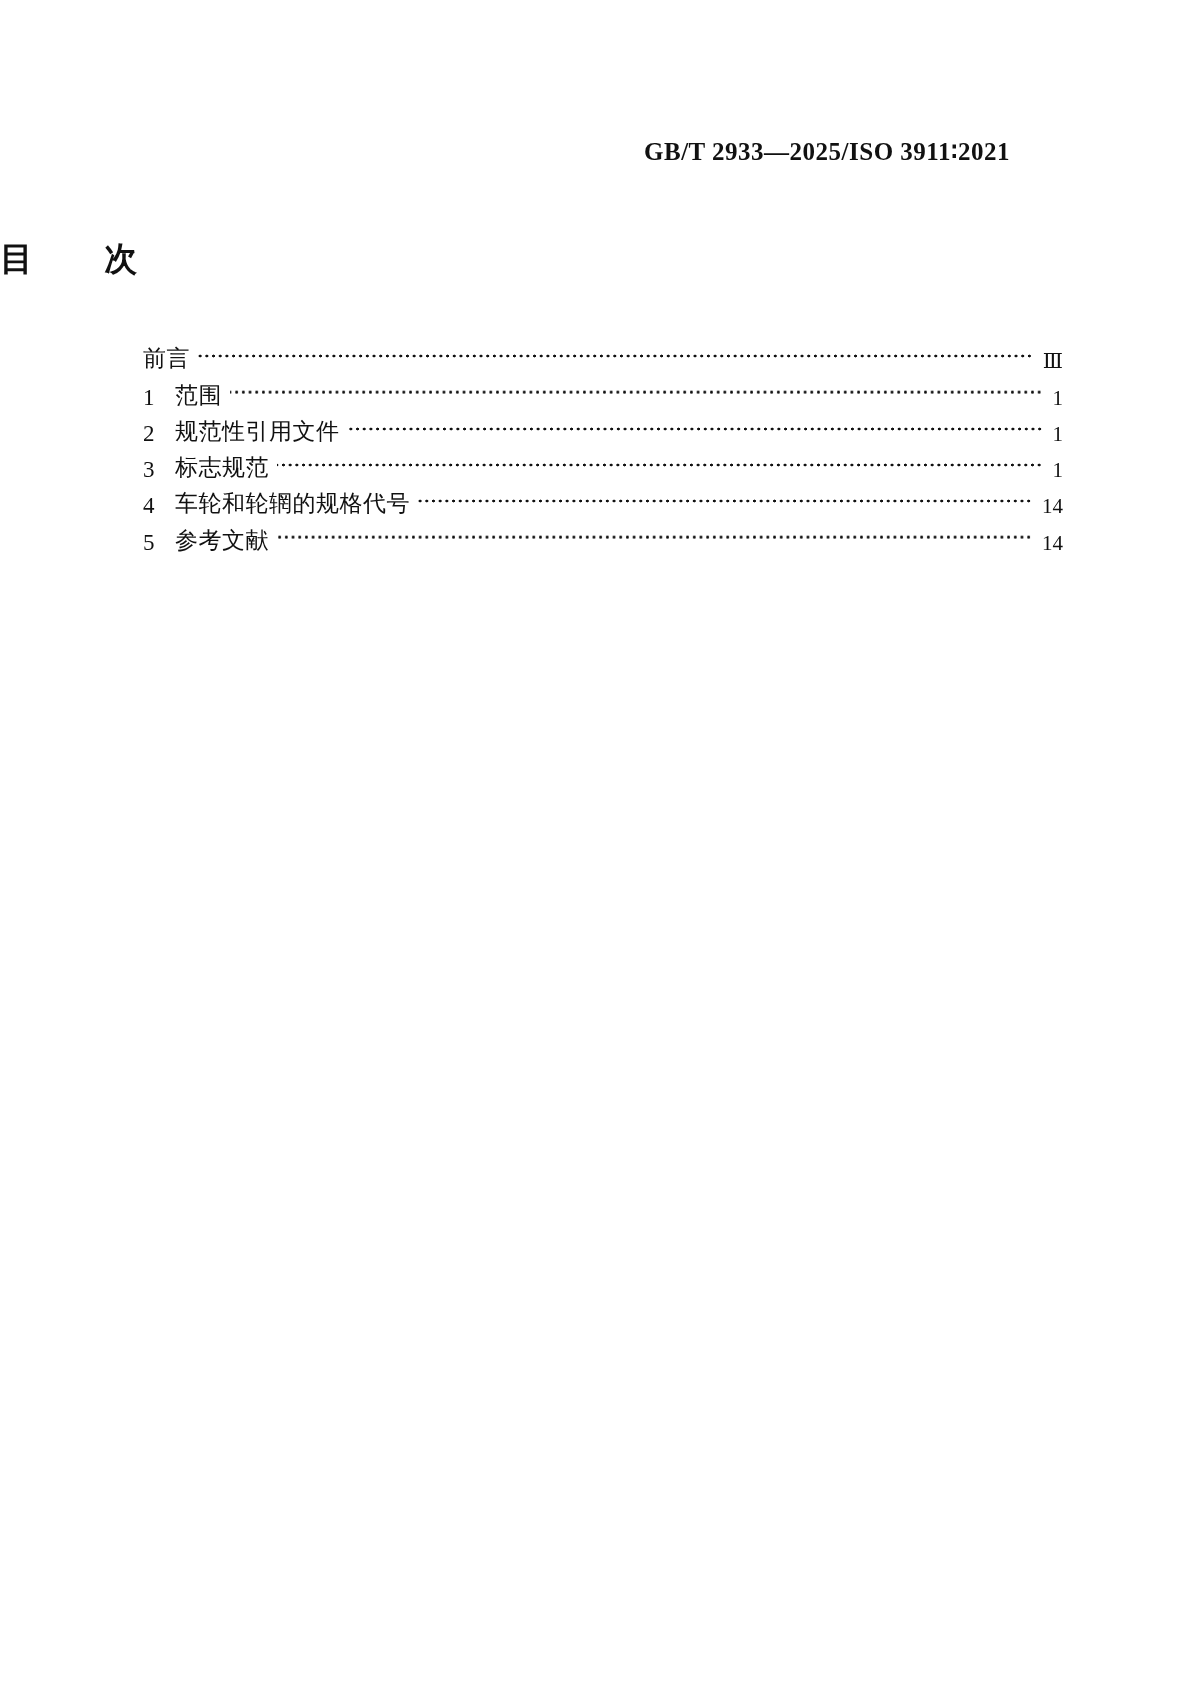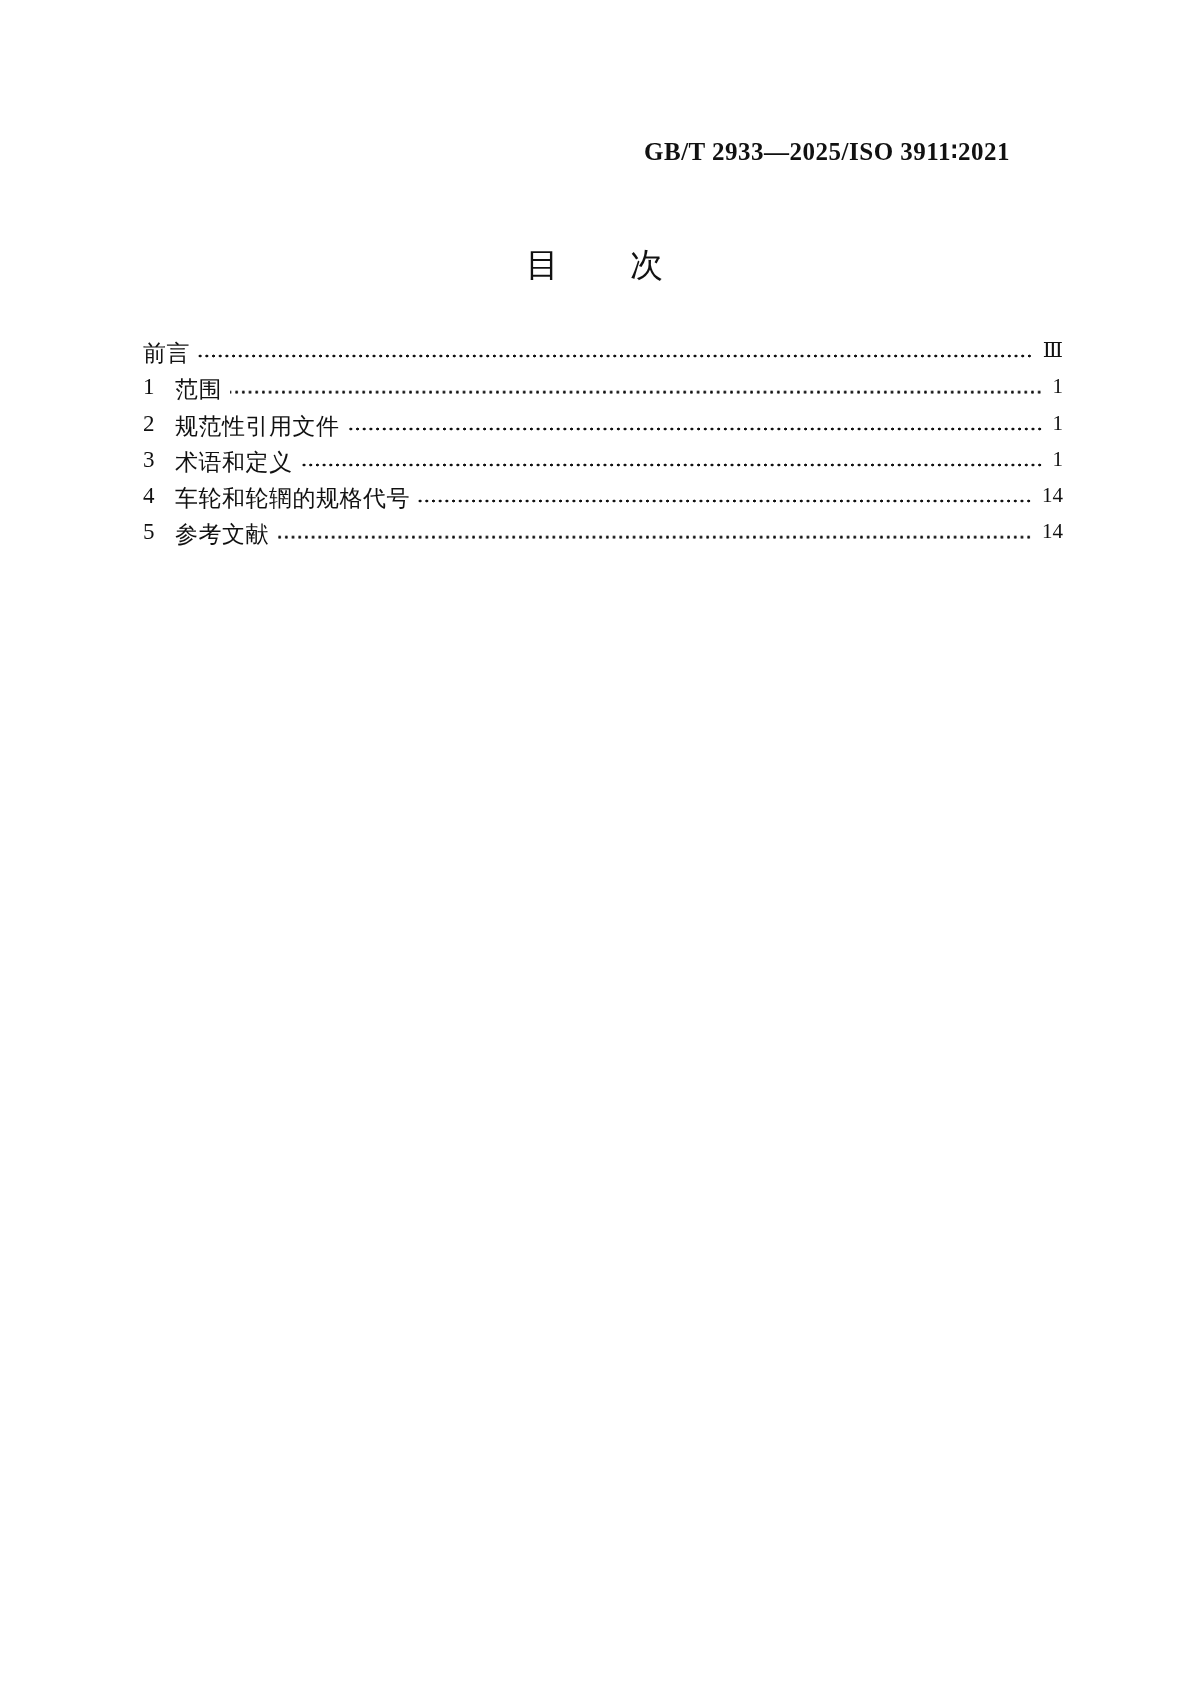--- a/index.html
+++ b/index.html
@@ -21,40 +21,39 @@
     top: 139px;
     right: 181px;
     font-size: 25px;
     font-weight: 700;
     letter-spacing: 0.5px;
     white-space: nowrap;
     line-height: 26px;
   }
   .doc-title {
     position: absolute;
-    top: 248px;
+    top: 242px;
     left: 0;
     width: 100%;
-    text-align: center;
     font-family: "Liberation Sans", "DejaVu Sans", sans-serif;
     font-size: 33px;
-    font-weight: 400;
+    font-weight: 700;
     letter-spacing: 2px;
     word-spacing: 58px;
     line-height: 34px;
   }
   .toc {
     position: absolute;
     top: 338px;
     left: 143px;
     width: 920px;
   }
   .toc-row {
     display: flex;
-    align-items: flex-start;
+    align-items: flex-end;
     height: 36.3px;
     font-size: 23px;
   }
   .toc-num {
     flex: none;
     width: 32px;
   }
   .toc-num:empty { display: none; }
   .toc-label {
     flex: none;
@@ -112,21 +111,21 @@
 
     <div class="toc-row">
       <span class="toc-num">2</span>
       <span class="toc-label">规范性引用文件</span>
       <span class="toc-leader"></span>
       <span class="toc-page">1</span>
     </div>
 
     <div class="toc-row">
       <span class="toc-num">3</span>
-      <span class="toc-label">术语和定义</span>
+      <span class="toc-label">标志规范</span>
       <span class="toc-leader"></span>
       <span class="toc-page">1</span>
     </div>
 
     <div class="toc-row">
       <span class="toc-num">4</span>
       <span class="toc-label">车轮和轮辋的规格代号</span>
       <span class="toc-leader"></span>
       <span class="toc-page">14</span>
     </div>

